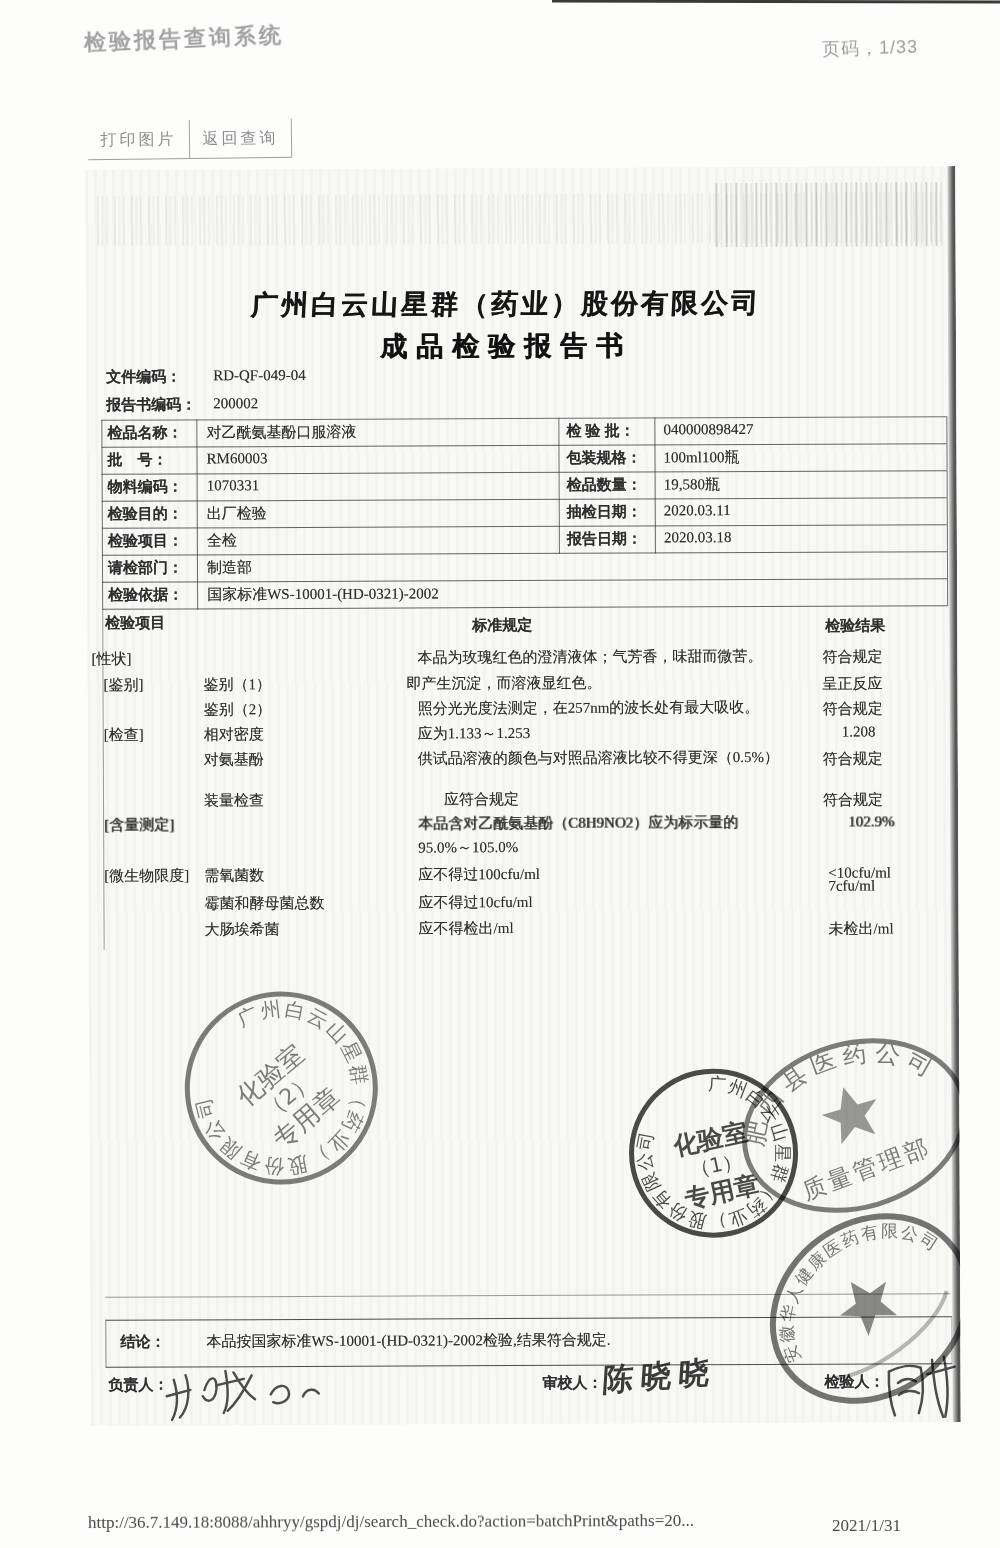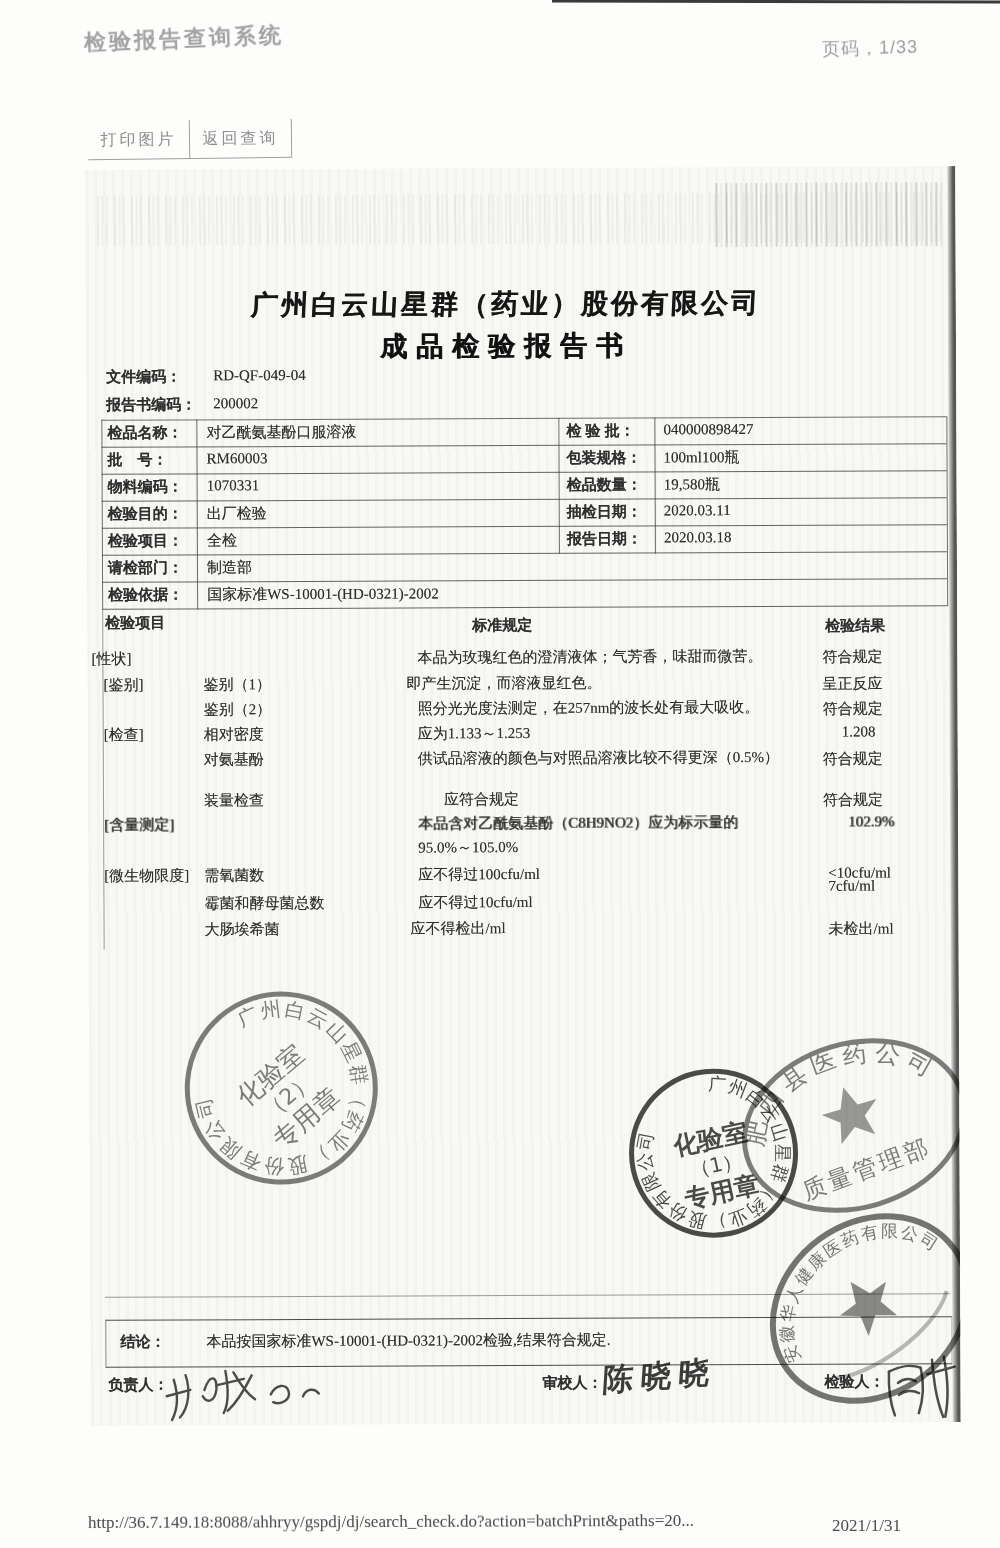--- a/index.html
+++ b/index.html
@@ -182,21 +182,21 @@
       <span class="item-cell" style="left:330px;top:697px;">应不得过100cfu/ml</span>
       <span class="item-cell" style="left:740px;top:698px;">&lt;10cfu/ml</span>
     </div>
     <div>
       <span class="item-cell" style="left:116px;top:725px;">霉菌和酵母菌总数</span>
       <span class="item-cell" style="left:330px;top:725px;">应不得过10cfu/ml</span>
       <span class="item-cell" style="left:740px;top:711px;">7cfu/ml</span>
     </div>
     <div>
       <span class="item-cell" style="left:116px;top:751px;">大肠埃希菌</span>
-      <span class="item-cell" style="left:322px;top:751px;">应不得检出/ml</span>
+      <span class="item-cell" style="left:330px;top:751px;">应不得检出/ml</span>
       <span class="item-cell" style="left:740px;top:753px;">未检出/ml</span>
     </div>
 
     <div style="position:absolute;left:15px;top:1127px;width:845px;border-top:1px solid rgba(60,60,60,.5);"></div>
     <div class="concl-box">
       <span class="doc-text b" style="left:14px;top:12px;">结论：</span>
       <span class="doc-text" style="left:100px;top:12px;">本品按国家标准WS-10001-(HD-0321)-2002检验,结果符合规定.</span>
     </div>
 
     <span class="doc-text b" style="left:18px;top:1206px;">负责人：</span>

